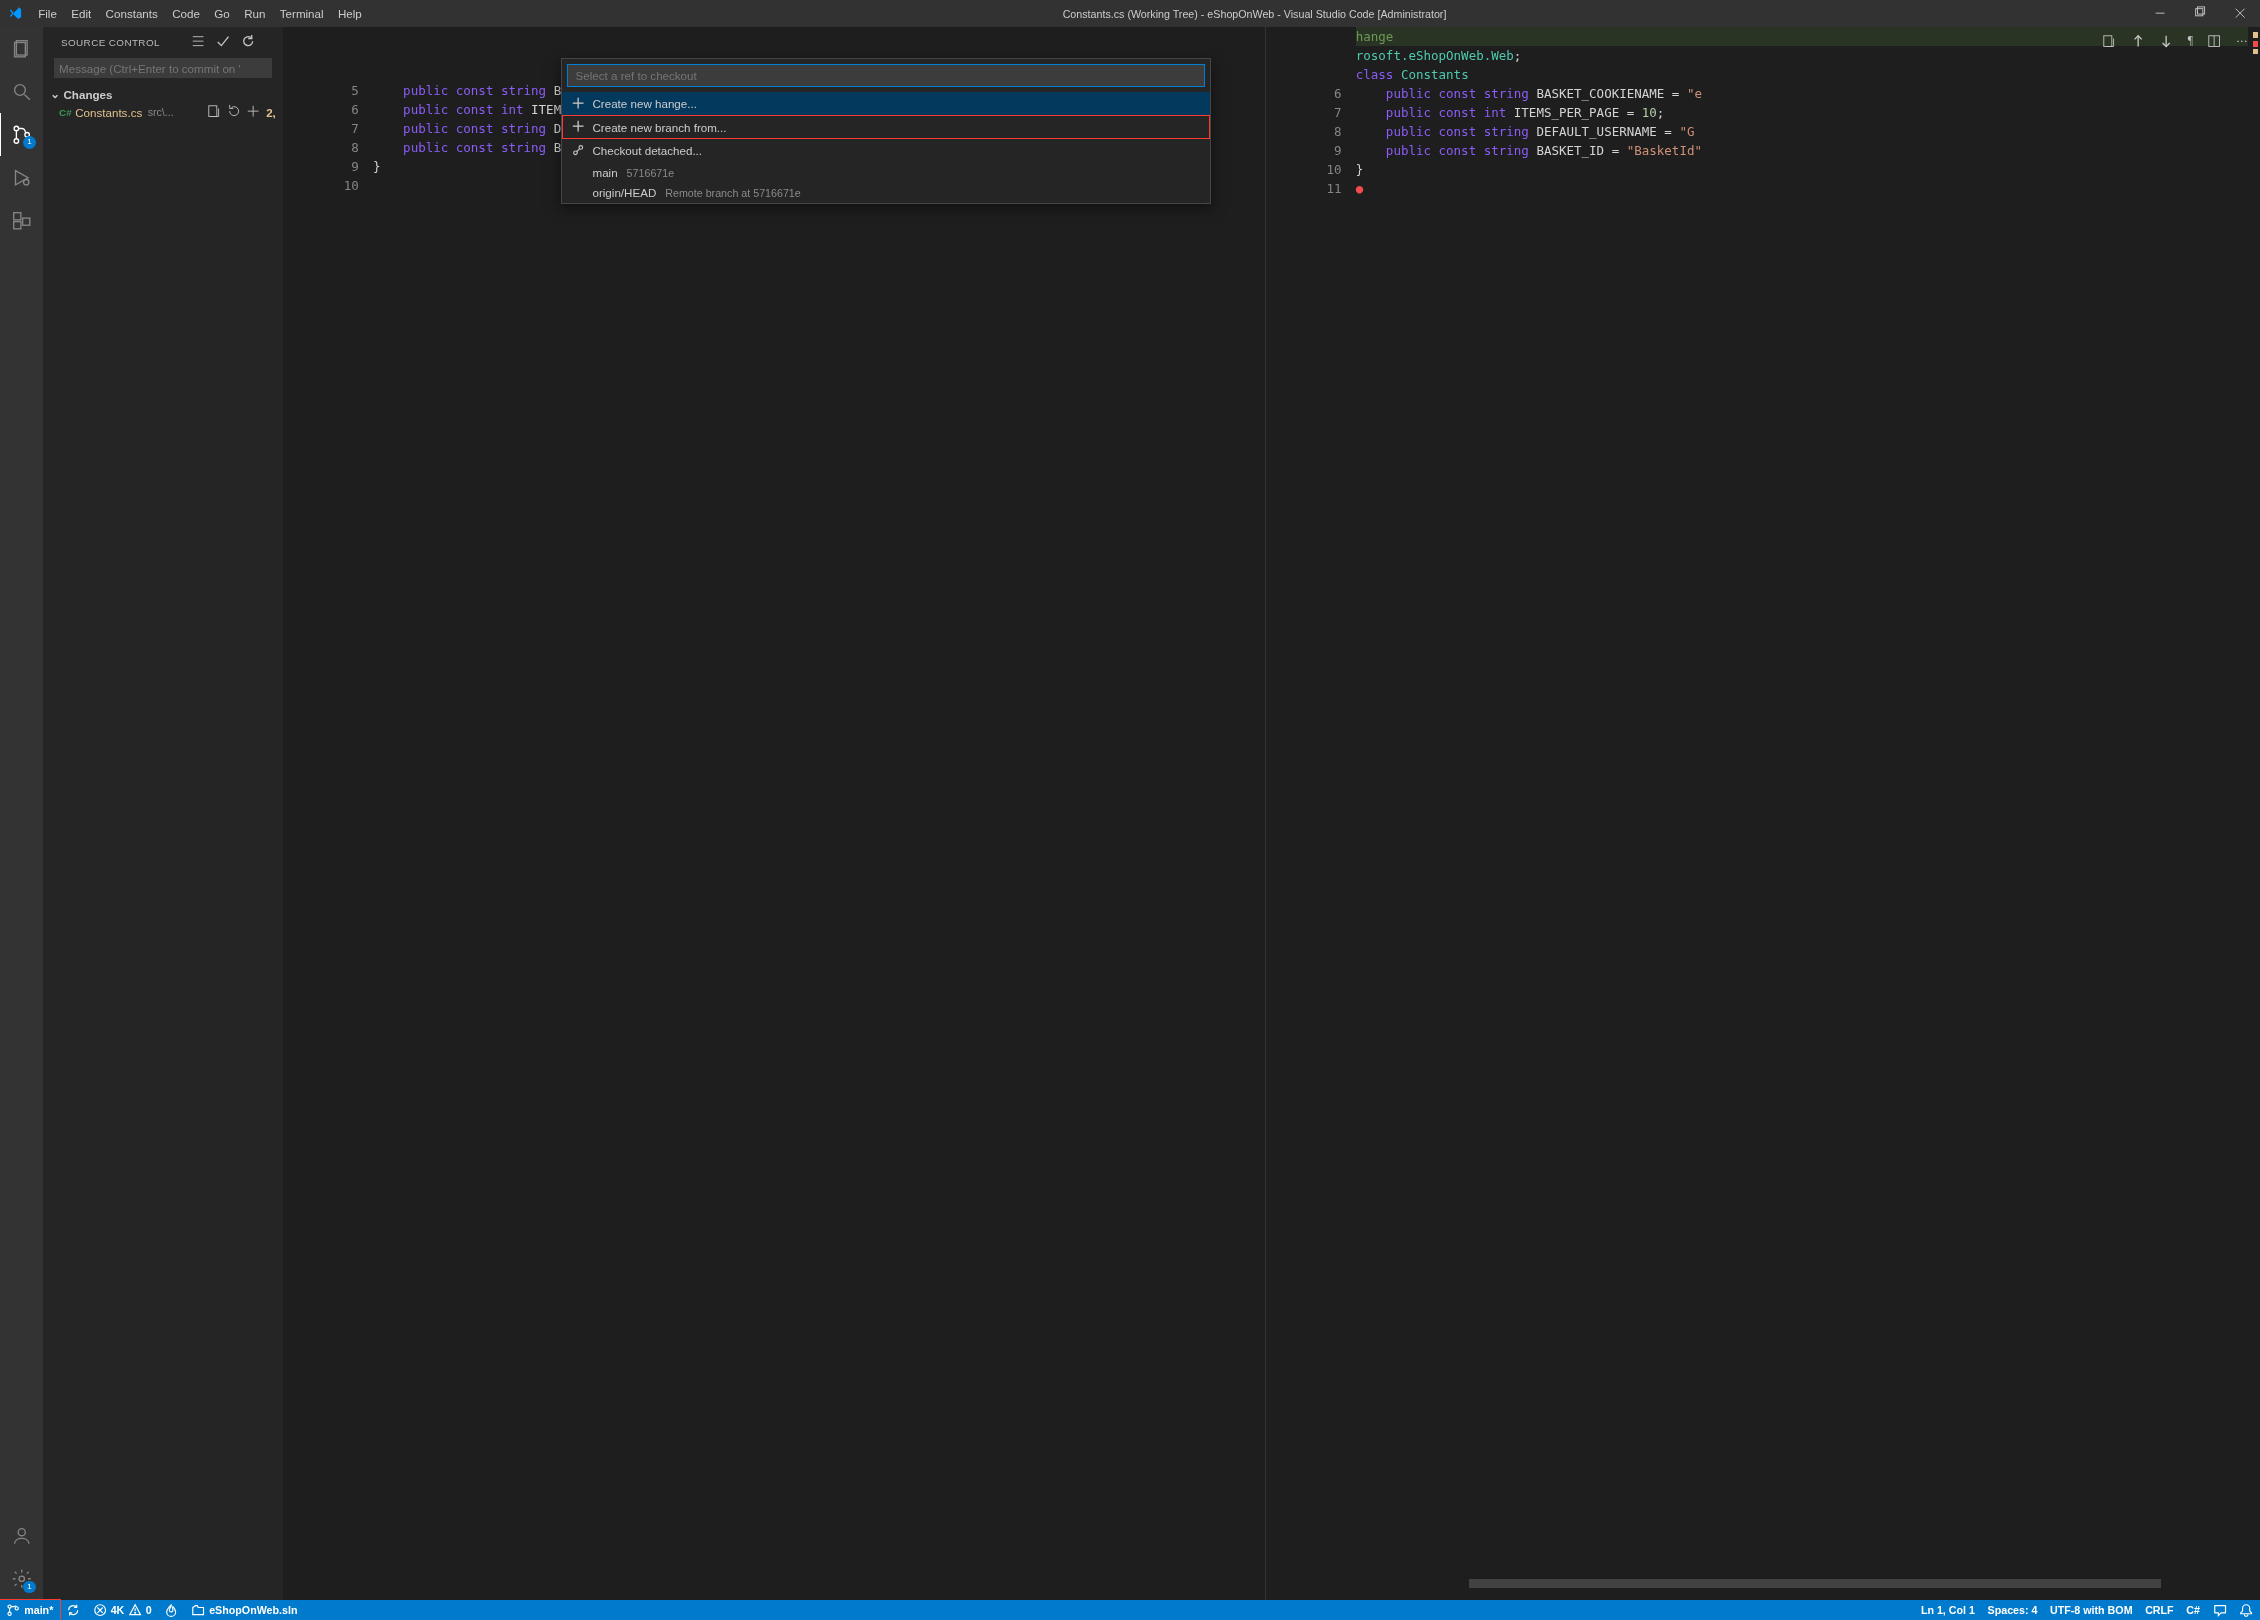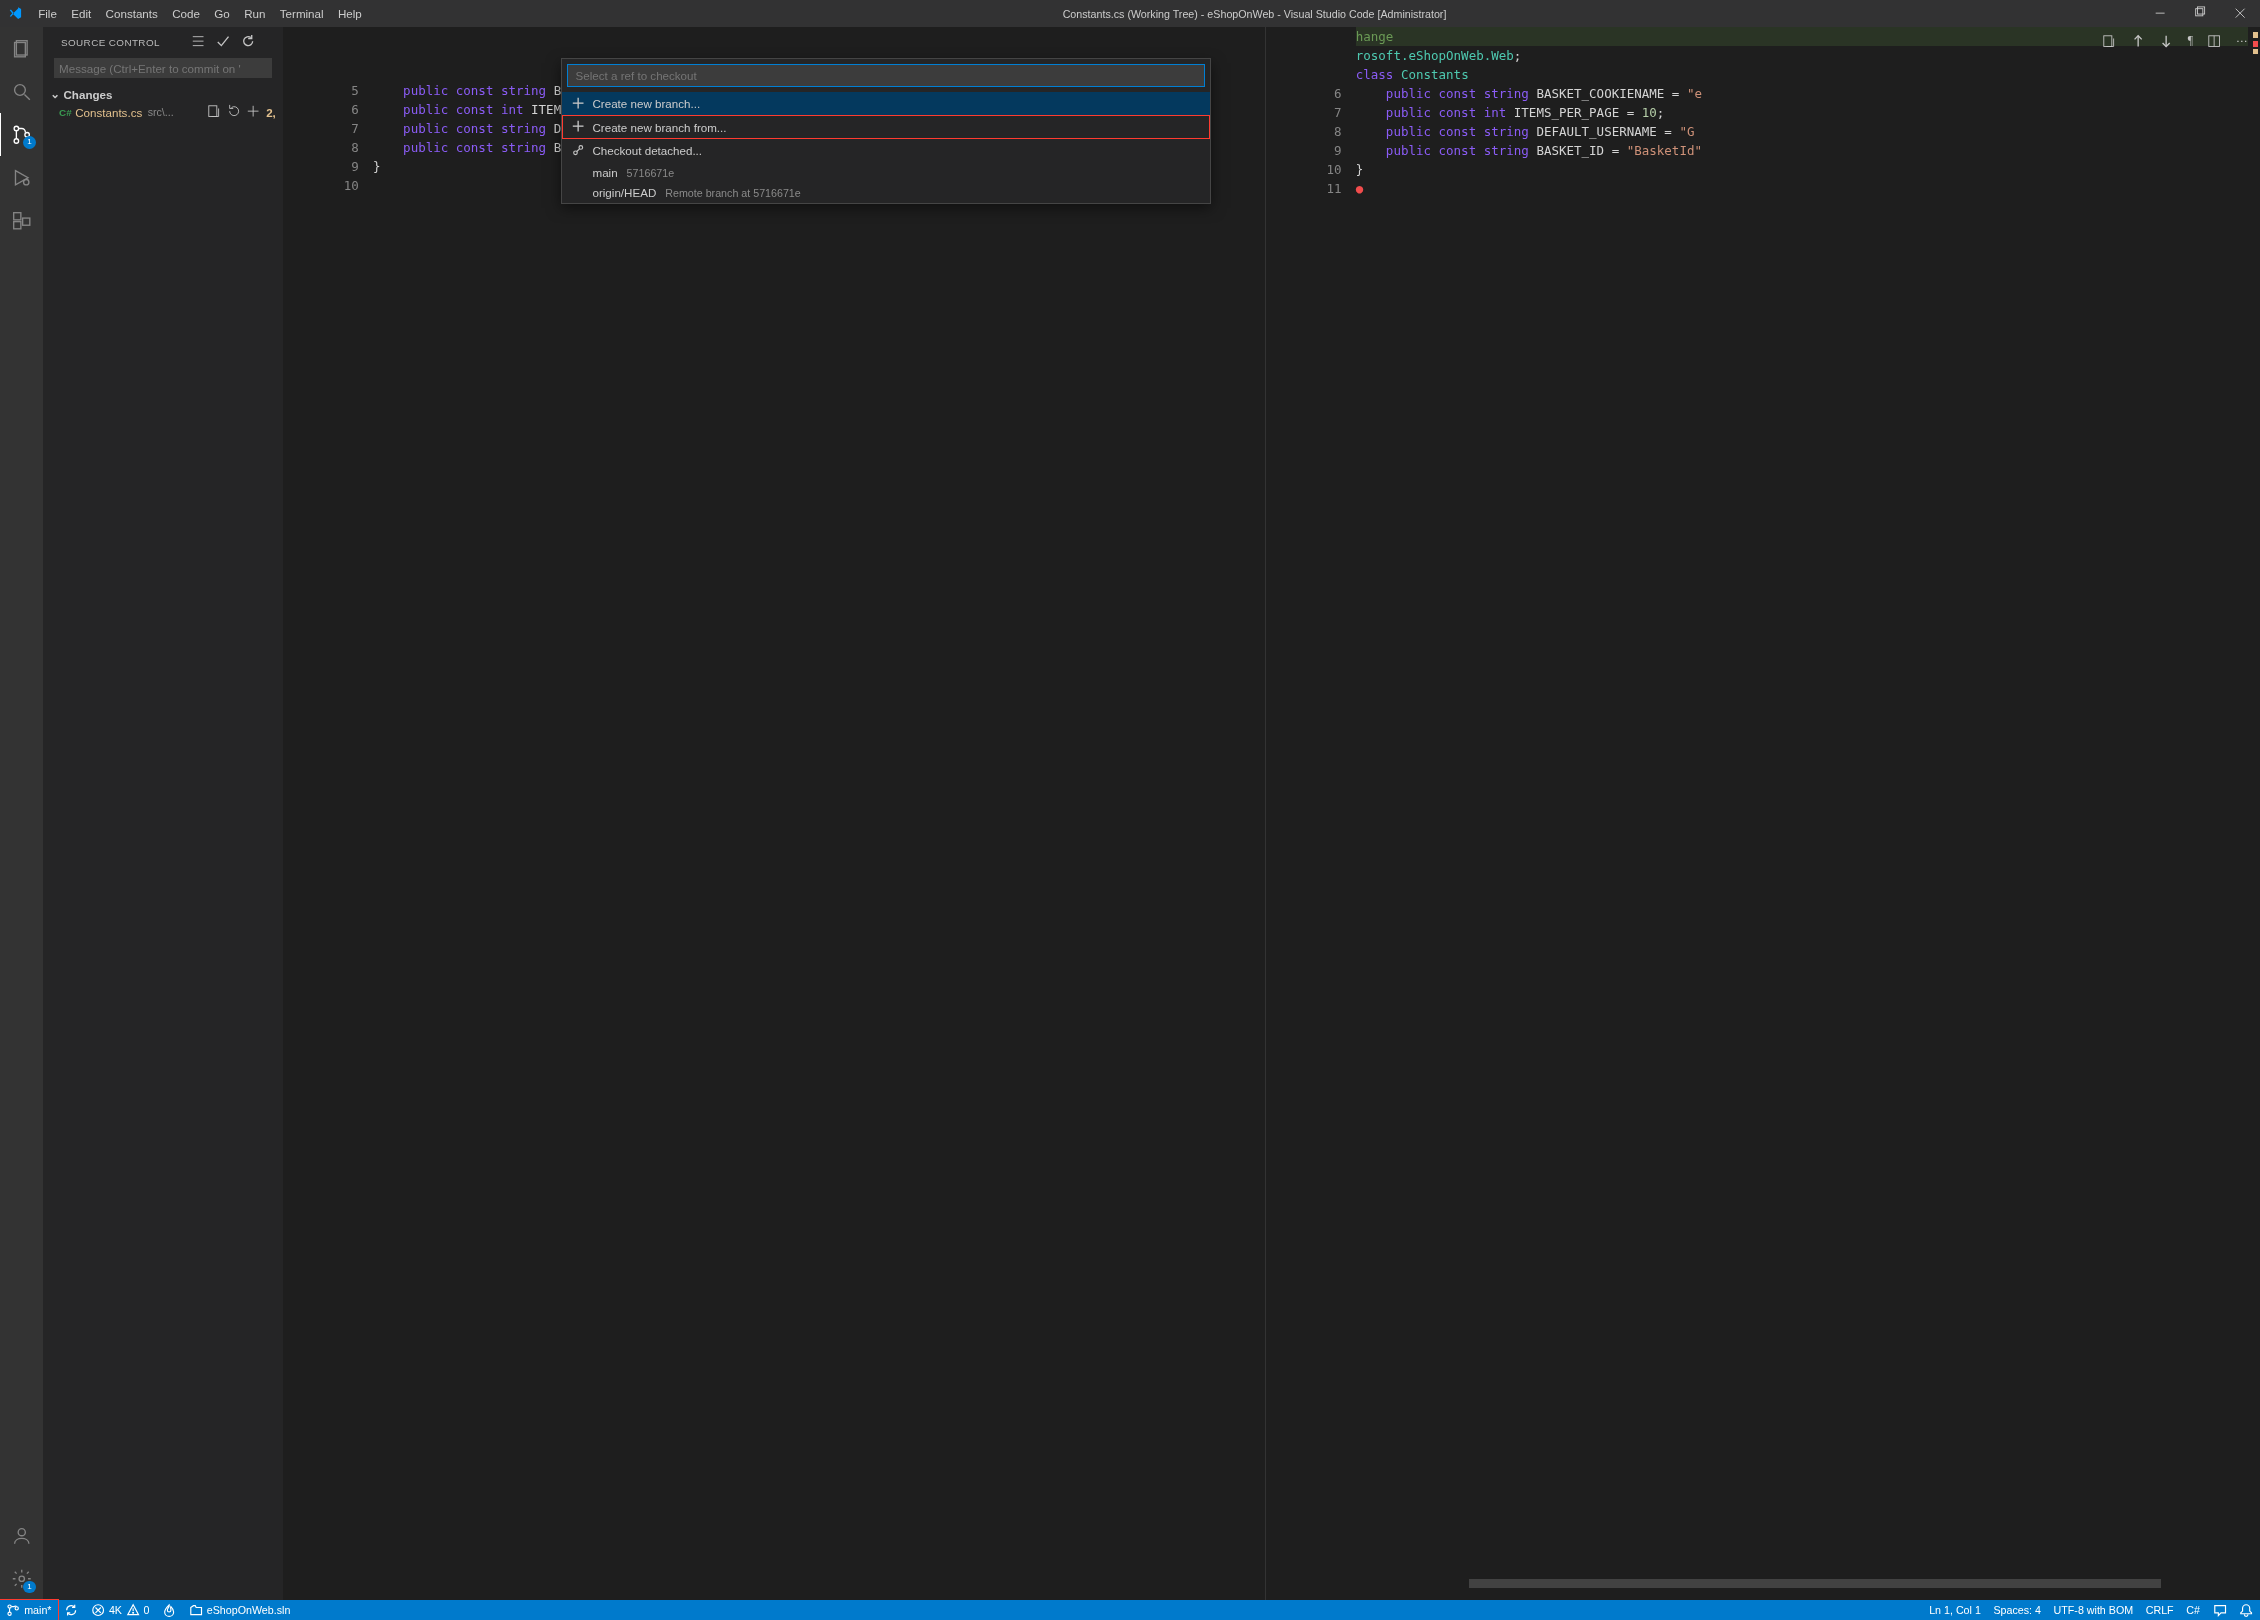--- a/index.html
+++ b/index.html
@@ -65,21 +65,21 @@
   
   .quick-pick { position: absolute; top: 31px; left: 278px; width: 650px; background: #252526; border: 0.9px solid #454545; box-shadow: 0 4.5px 13.4px rgba(0,0,0,0.5); z-index: 20; }
   .quick-pick input { width: calc(100% - 10.7px); margin: 5.4px; background: #3c3c3c; border: 0.9px solid #007fd4; color: #cccccc; padding: 3.6px 7.2px; font-family: inherit; font-size: 11.6px; outline: none; }
   .qp-item { display: flex; align-items: center; padding: 3.6px 9px; font-size: 11.6px; cursor: pointer; gap: 7.2px; }
   .qp-item.selected { background: #04395e; }
   .qp-item.highlight { outline: 1.8px solid #ff3b30; outline-offset: -1.8px; }
   .qp-item .detail { color: #8a8a8a; font-size: 10.7px; margin-left: 1.8px; }
 
   
   .status-bar { height: 19.7px; background: #007acc; display: flex; align-items: center; color: #ffffff; font-size: 10.7px; }
-  .status-bar .sb-item { padding: 0 6.3px; display: flex; align-items: center; gap: 3.6px; height: 19.7px; cursor: pointer; }
+  .status-bar .sb-item { padding: 0 6.3px; display: flex; align-items: center; gap: 3.6px; height: 19.7px; cursor: pointer; font-weight: bold; }
   .status-bar .sb-spacer { flex: 1; }
   .status-bar .sb-item.branch { outline: 1.8px solid #ff3b30; outline-offset: -0.9px; }
 
   
   svg.icon { width: 14.3px; height: 14.3px; }
   svg.icon-lg { width: 21.5px; height: 21.5px; }
 </style>
 </head>
 <body>
 
@@ -263,21 +263,21 @@
       </div>
 
       <div class="quick-pick">
         <input type="text" placeholder="Select a ref to checkout" style="">
         <div id="qp-list">
             <div class="qp-item selected">
               <span><svg class="icon" viewBox="0 0 16 16" stroke="#c5c5c5" stroke-width="1.5">
                   <line x1="8" y1="2" x2="8" y2="14"></line>
                   <line x1="2" y1="8" x2="14" y2="8"></line>
                 </svg></span>
-              <span>Create new branch...</span>
+              <span>Create new hange...</span>
             </div>
             <div class="qp-item highlight">
               <span><svg class="icon" viewBox="0 0 16 16" stroke="#c5c5c5" stroke-width="1.5">
                   <line x1="8" y1="2" x2="8" y2="14"></line>
                   <line x1="2" y1="8" x2="14" y2="8"></line>
                 </svg></span>
               <span>Create new branch from...</span>
             </div>
             <div class="qp-item">
               <span><svg class="icon" viewBox="0 0 16 16" stroke="#c5c5c5" fill="none" stroke-width="1.3">

